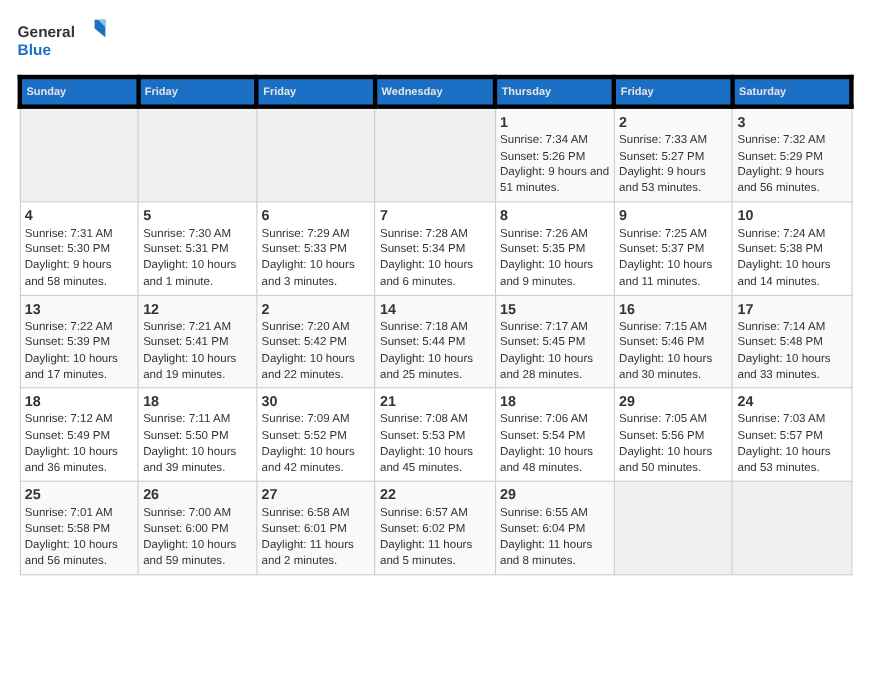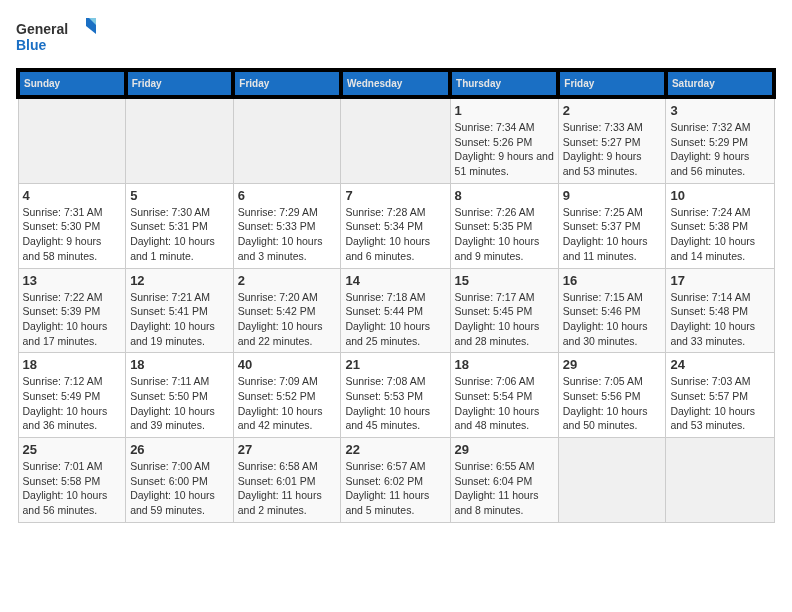--- a/index.html
+++ b/index.html
@@ -185,21 +185,21 @@
       <tr>
         <td>
           <div class="day-number">18</div>
           <div class="day-info">Sunrise: 7:12 AM<br>Sunset: 5:49 PM<br>Daylight: 10 hours and 36 minutes.</div>
         </td>
         <td>
           <div class="day-number">18</div>
           <div class="day-info">Sunrise: 7:11 AM<br>Sunset: 5:50 PM<br>Daylight: 10 hours and 39 minutes.</div>
         </td>
         <td>
-          <div class="day-number">40</div>
+          <div class="day-number">30</div>
           <div class="day-info">Sunrise: 7:09 AM<br>Sunset: 5:52 PM<br>Daylight: 10 hours and 42 minutes.</div>
         </td>
         <td>
           <div class="day-number">21</div>
           <div class="day-info">Sunrise: 7:08 AM<br>Sunset: 5:53 PM<br>Daylight: 10 hours and 45 minutes.</div>
         </td>
         <td>
           <div class="day-number">18</div>
           <div class="day-info">Sunrise: 7:06 AM<br>Sunset: 5:54 PM<br>Daylight: 10 hours and 48 minutes.</div>
         </td>

